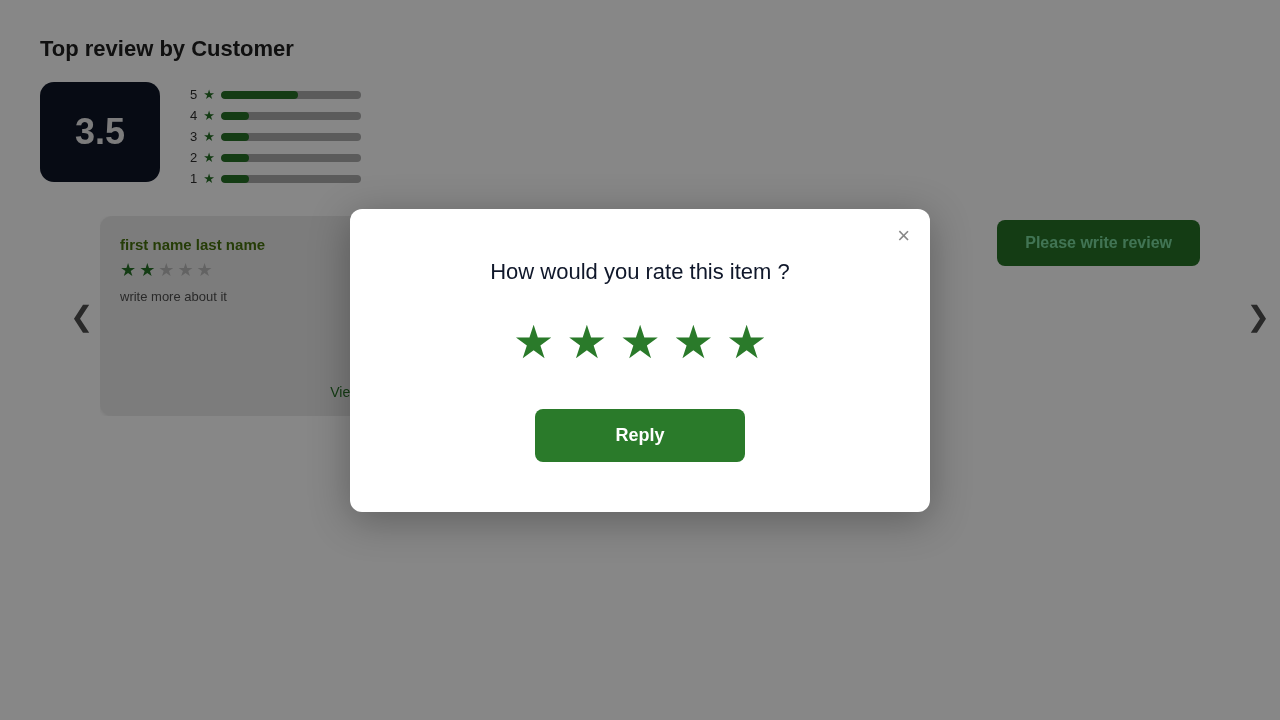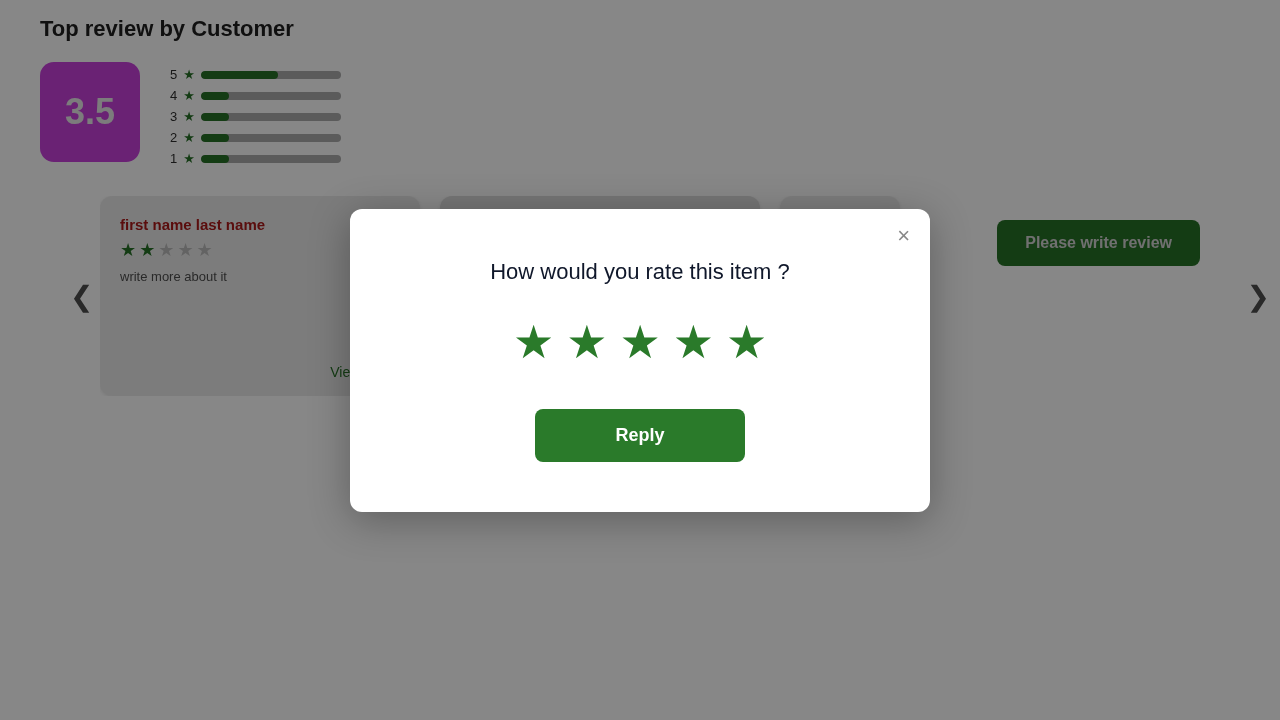--- a/index.html
+++ b/index.html
@@ -9,45 +9,45 @@
       overflow: hidden;
       font-family: Arial, sans-serif;
       background: #d0d0d0;
       position: relative;
     }
 
     
     .bg-content {
       width: 100%;
       height: 100%;
-      padding: 16px 40px;
+      padding: 36px 40px;
       filter: brightness(0.75);
       pointer-events: none;
       user-select: none;
     }
 
     .top-review-title {
       font-size: 22px;
       font-weight: 600;
       color: #222;
       margin-bottom: 20px;
     }
 
     .rating-summary {
       display: flex;
       align-items: flex-start;
       gap: 30px;
       margin-bottom: 30px;
     }
 
     .rating-badge {
-      background: #d946ef;
+      background: #0f172a;
       color: white;
       border-radius: 14px;
-      width: 100px;
+      width: 120px;
       height: 100px;
       display: flex;
       align-items: center;
       justify-content: center;
       font-size: 36px;
       font-weight: bold;
       flex-shrink: 0;
     }
 
     .rating-bars {
@@ -80,21 +80,21 @@
     }
 
     .bar-fill {
       height: 100%;
       background: #2a7a2a;
       border-radius: 4px;
     }
 
     .write-review-btn {
       background: #2a7a2a;
-      color: #e5e5e5;
+      color: #86efac;
       border: none;
       border-radius: 8px;
       padding: 14px 28px;
       font-size: 16px;
       font-weight: 600;
       cursor: pointer;
       position: absolute;
       top: 220px;
       right: 80px;
     }
@@ -105,21 +105,21 @@
       padding: 20px;
       width: 320px;
       min-height: 200px;
       box-shadow: 0 1px 4px rgba(0,0,0,0.1);
       flex-shrink: 0;
     }
 
     .review-card .reviewer-name {
       font-size: 15px;
       font-weight: 600;
-      color: #b91c1c;
+      color: #4d7c0f;
       margin-bottom: 6px;
     }
 
     .star-row { display: flex; gap: 3px; margin-bottom: 8px; }
     .star-icon { color: #2a7a2a; font-size: 18px; }
     .star-icon.empty { color: #ccc; }
 
     .review-text { font-size: 13px; color: #555; margin-bottom: 10px; }
 
     .view-reply {

